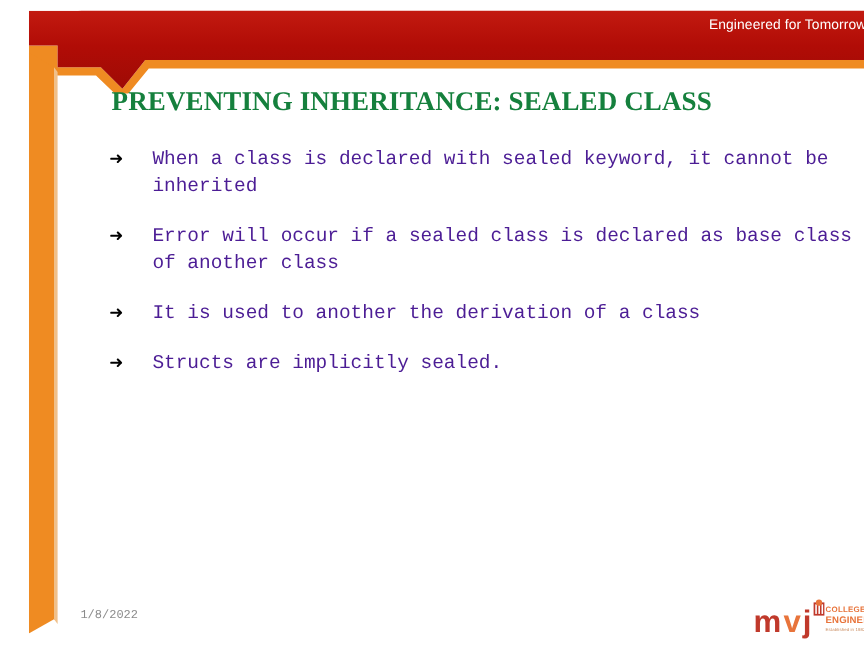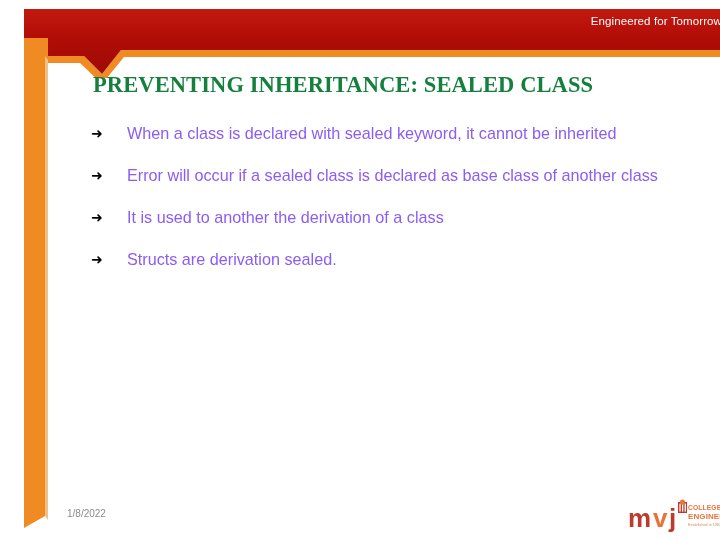--- a/index.html
+++ b/index.html
@@ -90,36 +90,36 @@
     width: 36px;
     font-family: "DejaVu Sans", sans-serif;
     font-size: 14px;
     line-height: 22px;
     color: #000000;
     text-align: left;
     padding-left: 1px;
   }
   .bullet-text {
     flex: 1 1 auto;
-    font-family: Liberation Sans, sans-serif;
+    font-family: Liberation Mono, monospace;
     font-size: 16.2px;
     line-height: 22px;
-    color: #8b5cf6;
+    color: #4c1d95;
   }
   .bullet-text.justify {
     text-align: justify;
     text-align-last: left;
   }
 
   
   #footer-date {
     position: absolute;
     left: 43px;
     top: 508px;
-    font-family: Liberation Sans, sans-serif;
+    font-family: Liberation Mono, monospace;
     font-size: 10px;
     color: #8b8b8b;
     white-space: nowrap;
     text-align: right;
   }
   #footer-center {
     position: absolute;
     left: 0;
     top: 508px;
     width: 720px;
@@ -186,21 +186,21 @@
       <span class="bullet-text justify">Error will occur if a sealed class is declared as base class of another class</span>
     </div>
 
     <div class="bullet-row">
       <span class="bullet-marker">➜</span>
       <span class="bullet-text">It is used to another the derivation of a class</span>
     </div>
 
     <div class="bullet-row">
       <span class="bullet-marker">➜</span>
-      <span class="bullet-text">Structs are derivation sealed.</span>
+      <span class="bullet-text">Structs are implicitly sealed.</span>
     </div>
 
   </div>
 
   <div id="footer-date">1/8/2022</div>
 
 
   <div id="brand-logo">
     <svg width="112" height="36" viewBox="0 0 112 36" xmlns="http://www.w3.org/2000/svg">
 

